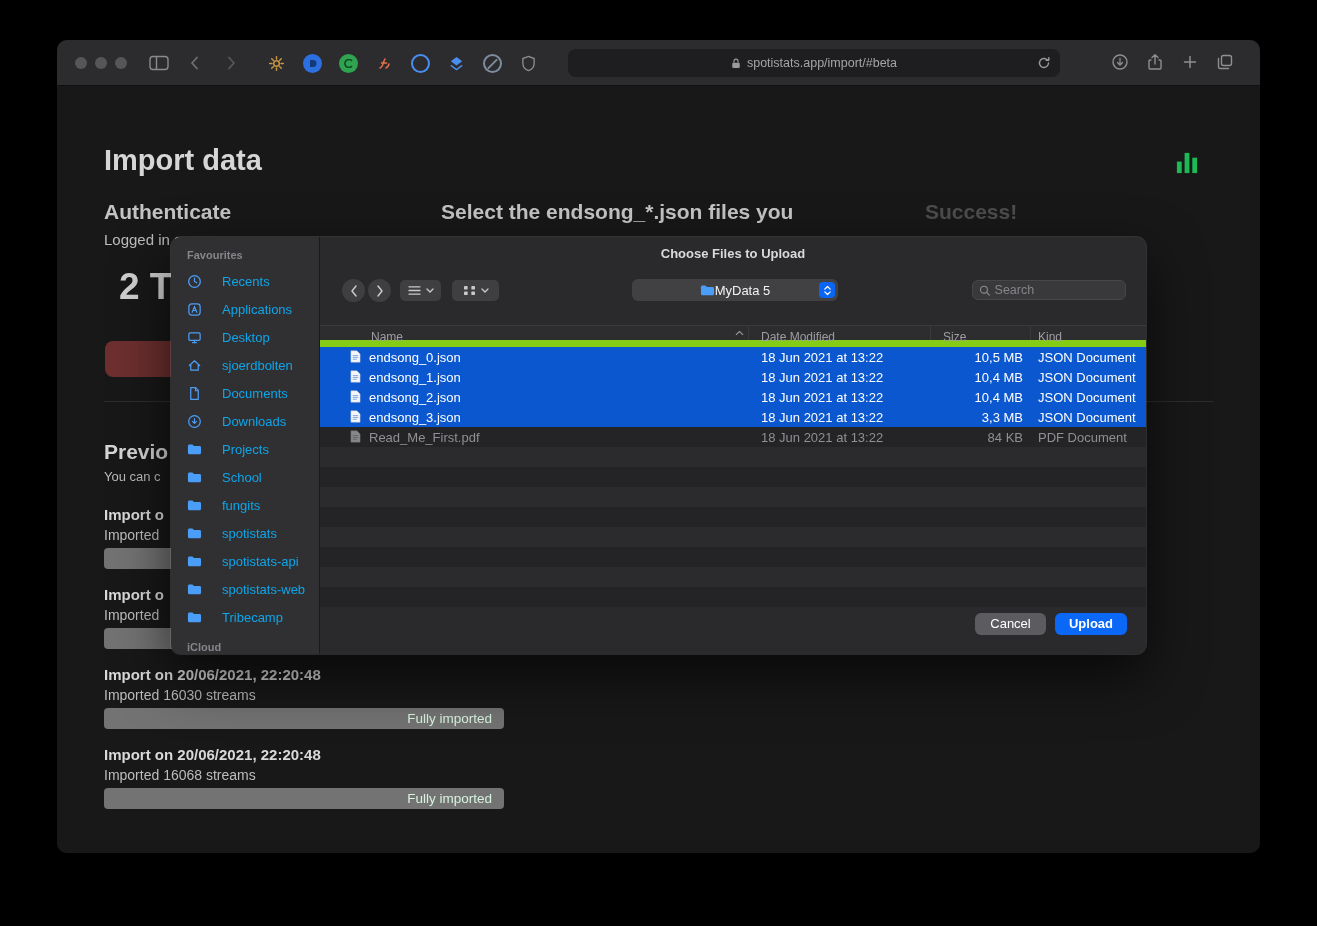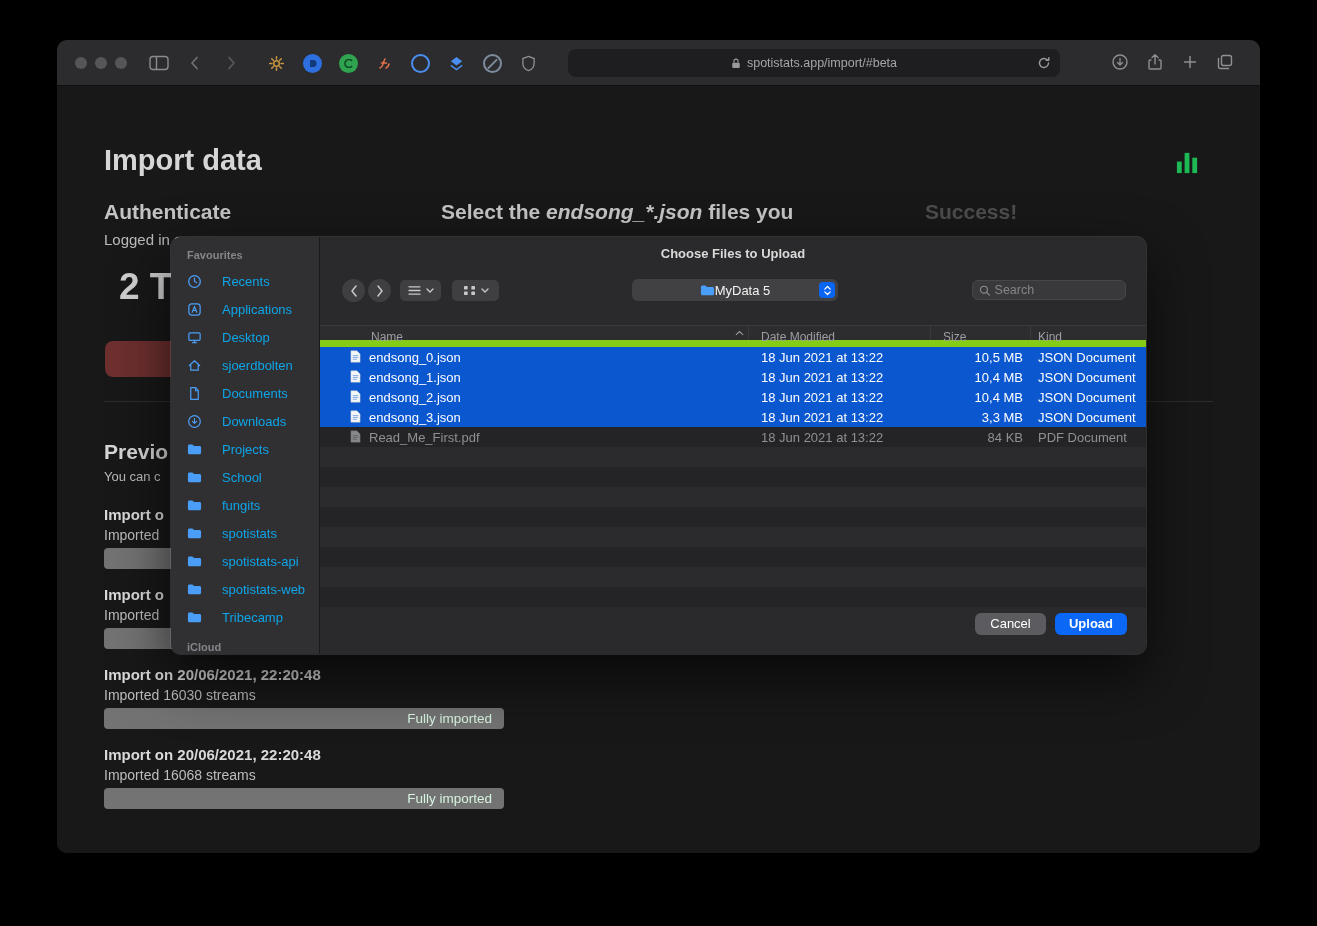--- a/index.html
+++ b/index.html
@@ -27,21 +27,21 @@
   .addressbar .reload{position:absolute;right:9px;top:7px}
   .right-icons{position:absolute;left:1054px;top:13px;display:flex;gap:17px;align-items:center}
 
   
   .page{position:absolute;inset:46px 0 0 0;background:#181818}
   .pg-title{position:absolute;left:47px;top:58px;font-size:29px;font-weight:bold;color:#d6d6d6}
   .pg-chart{position:absolute;left:1118px;top:64px}
   .step{position:absolute;top:114px;font-size:21px;font-weight:bold;color:#c4c4c4}
   .step.auth{left:47px}
   .step.sel{left:384px}
-  .step.sel .it{font-style:italic}
+  .step.sel .it{}
   .step.success{left:868px;color:#4d4d4d}
   .pg-logged{position:absolute;left:47px;top:145px;font-size:15px;color:#bcbcbc}
   .pg-stat{position:absolute;left:62px;top:180px;font-size:37px;font-weight:bold;color:#d0d0d0}
   .pg-redbtn{position:absolute;left:48px;top:255px;width:150px;height:36px;border-radius:8px;background:#6e2f2f}
   .pg-divider{position:absolute;left:47px;right:47px;top:315px;height:1px;background:#2d2d2d}
   .pg-prev-h{position:absolute;left:47px;top:354px;font-size:21px;font-weight:bold;color:#d6d6d6}
   .pg-prev-s{position:absolute;left:47px;top:383px;font-size:13px;color:#bcbcbc}
   .imp{position:absolute;left:47px;width:400px}
   .imp .t{font-size:15px;font-weight:bold;color:#d9d9d9;line-height:18px}
   .imp .s{font-size:14px;color:#bdbdbd;line-height:16px;margin-top:3px}

